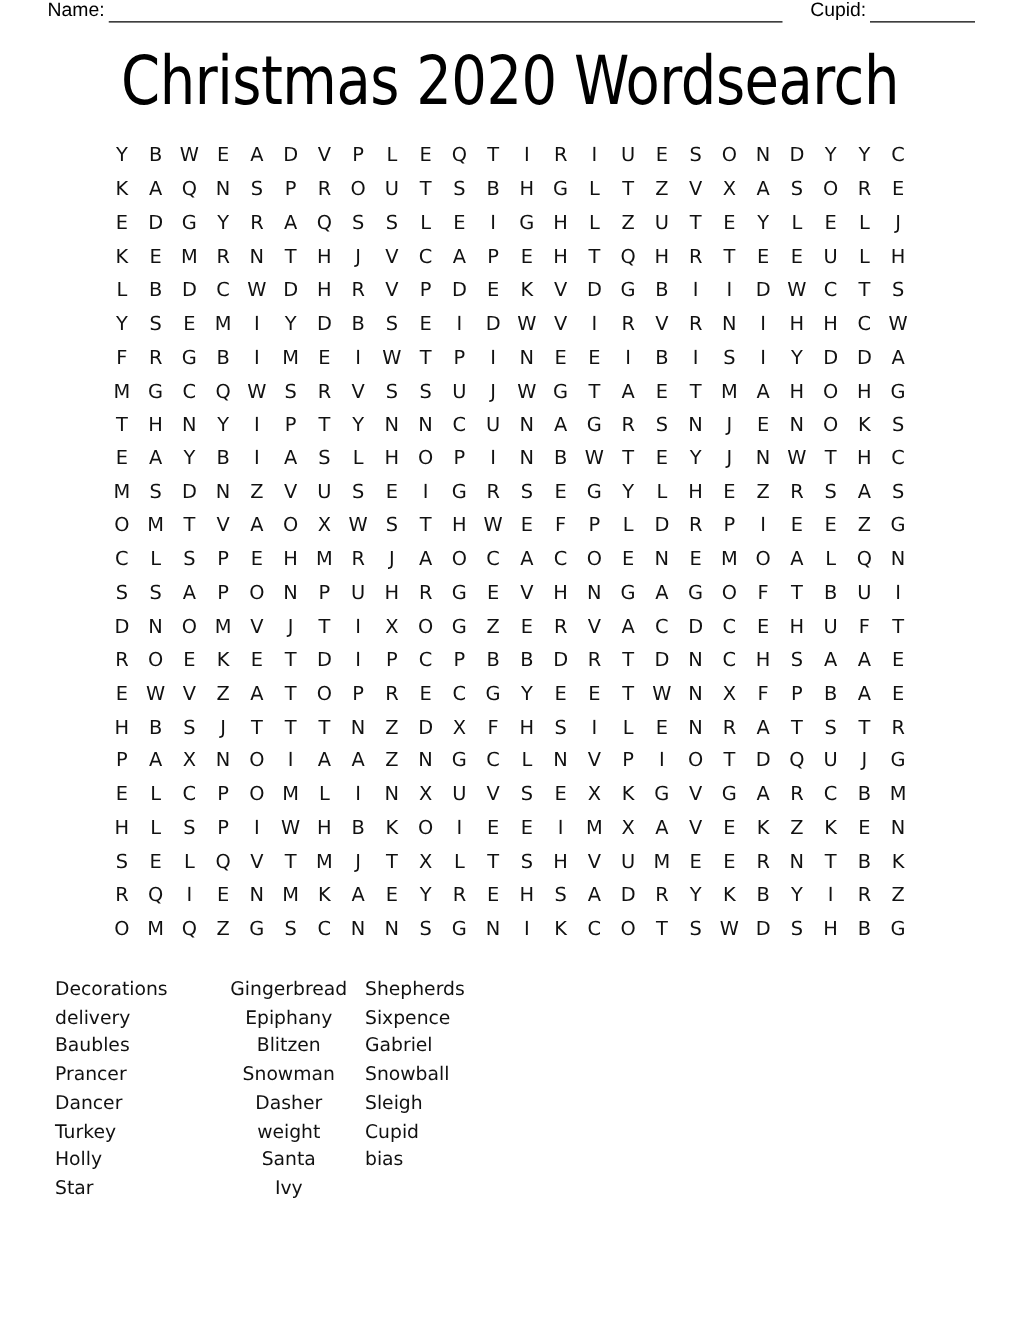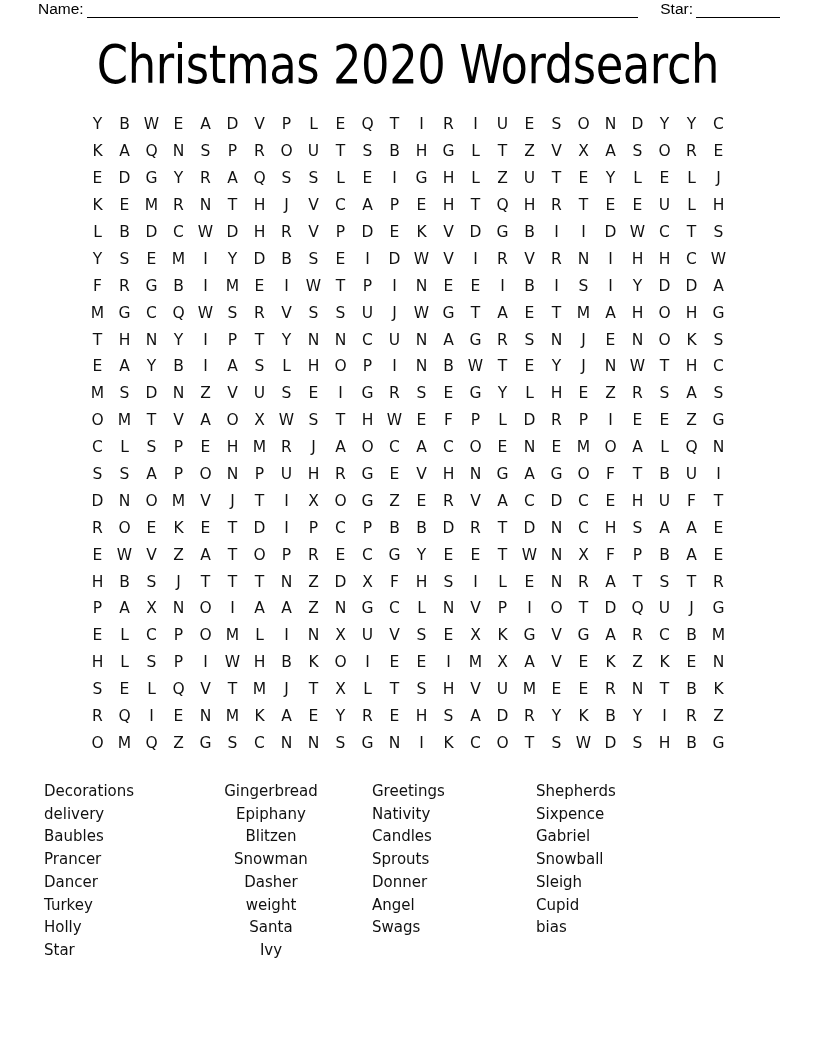--- a/index.html
+++ b/index.html
@@ -83,21 +83,20 @@
   }
 
   
   .wordlist {
     position: absolute;
     top: 780px;
     left: 44px;
     width: 728px;
     display: flex;
     align-items: flex-start;
-    gap: 40px;
   }
   .word-col {
     display: flex;
     flex-direction: column;
   }
   .word-col.c1 { width: 126px; }
   .word-col.c2 { width: 122px; align-items: center; }
   .word-col.c3 { width: 124px; }
   .word-col.c4 { width: 126px; }
   .word-col.c5 { width: 116px; }
@@ -110,21 +109,21 @@
     white-space: nowrap;
   }
 </style>
 </head>
 <body>
 
 <div class="header-line">
   <span class="hdr-label">Name:</span>
   <span class="hdr-rule name-rule"></span>
   <span class="hdr-gap"></span>
-  <span class="hdr-label">Star:</span>
+  <span class="hdr-label">Cupid:</span>
   <span class="hdr-rule date-rule"></span>
 </div>
 
 <div class="puzzle-title">Christmas 2020 Wordsearch</div>
 
 <div class="grid">
     <div class="grid-row">
       <div class="grid-cell">Y</div>
       <div class="grid-cell">B</div>
       <div class="grid-cell">W</div>
@@ -764,29 +763,20 @@
     <div class="word-col c2">
       <div class="word-item">Gingerbread</div>
       <div class="word-item">Epiphany</div>
       <div class="word-item">Blitzen</div>
       <div class="word-item">Snowman</div>
       <div class="word-item">Dasher</div>
       <div class="word-item">weight</div>
       <div class="word-item">Santa</div>
       <div class="word-item">Ivy</div>
     </div>
-    <div class="word-col c3">
-      <div class="word-item">Greetings</div>
-      <div class="word-item">Nativity</div>
-      <div class="word-item">Candles</div>
-      <div class="word-item">Sprouts</div>
-      <div class="word-item">Donner</div>
-      <div class="word-item">Angel</div>
-      <div class="word-item">Swags</div>
-    </div>
     <div class="word-col c5">
       <div class="word-item">Shepherds</div>
       <div class="word-item">Sixpence</div>
       <div class="word-item">Gabriel</div>
       <div class="word-item">Snowball</div>
       <div class="word-item">Sleigh</div>
       <div class="word-item">Cupid</div>
       <div class="word-item">bias</div>
     </div>
   </div>

